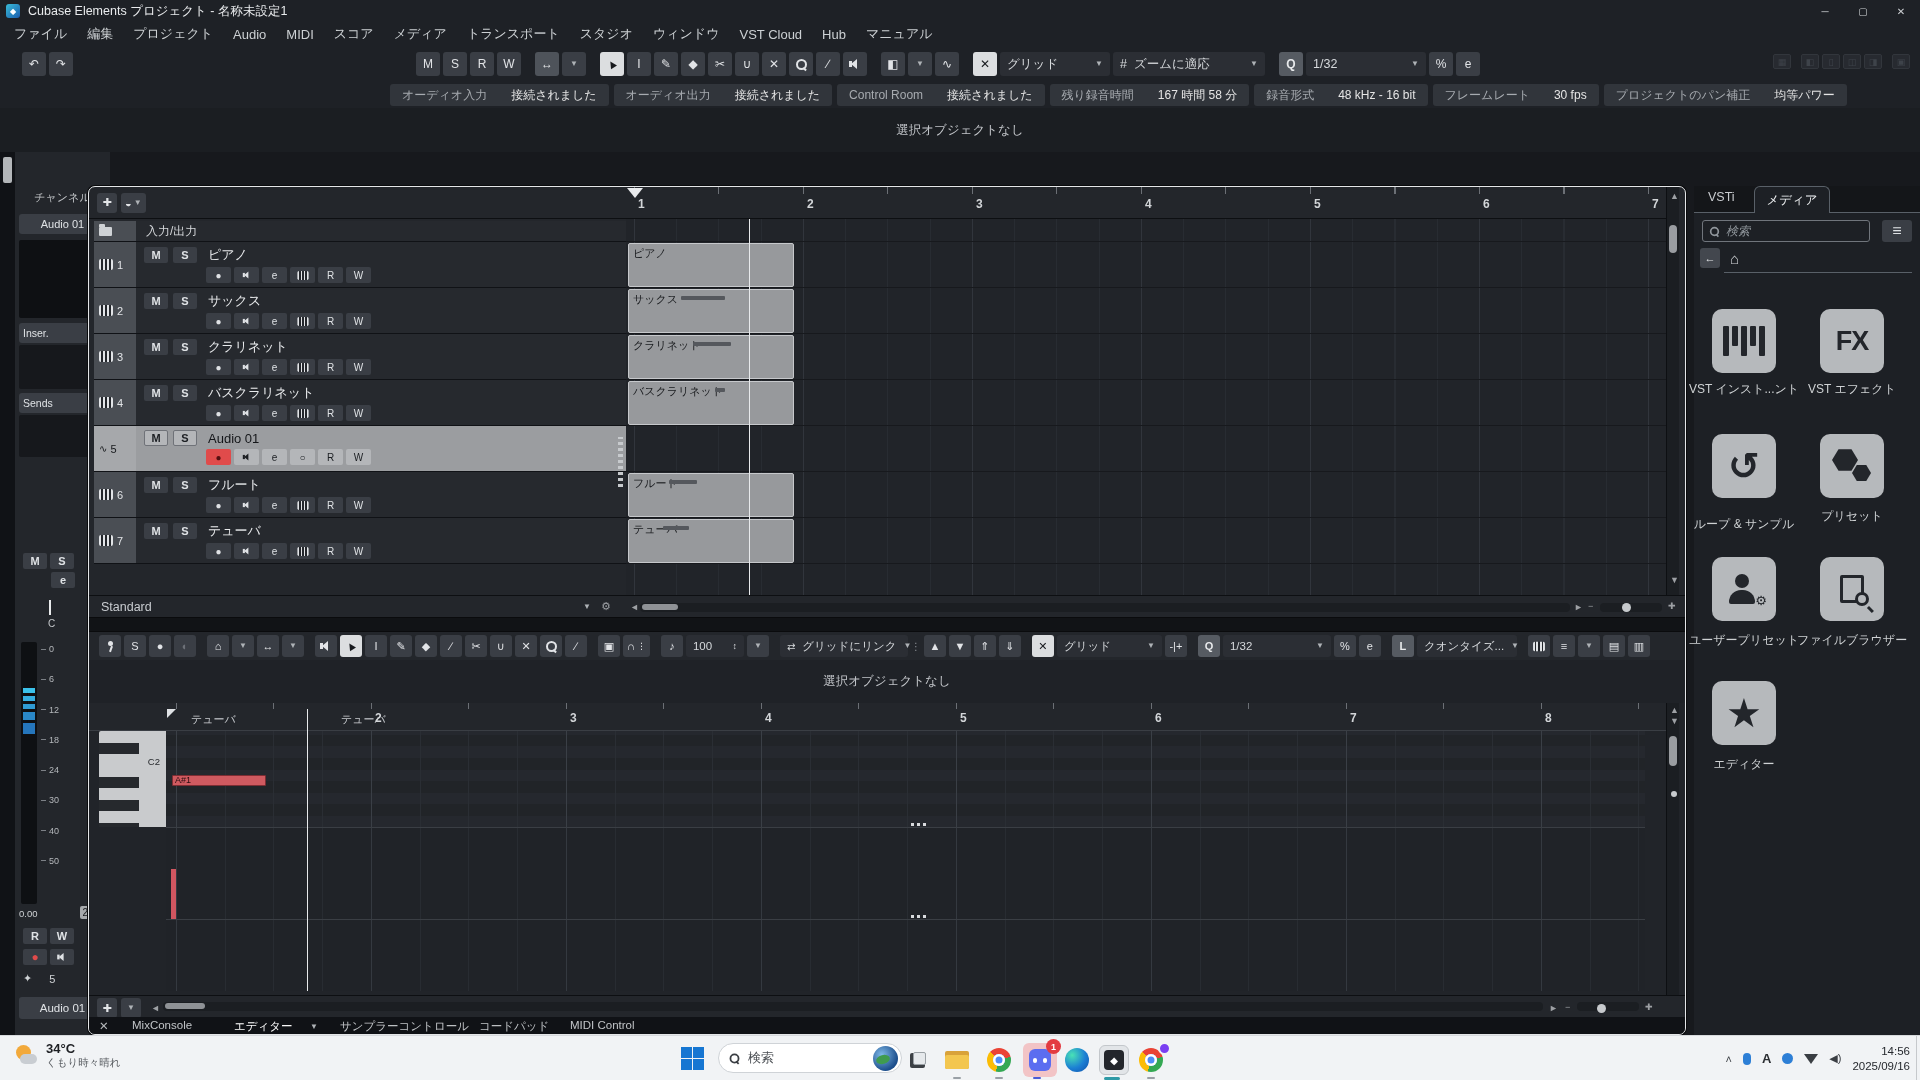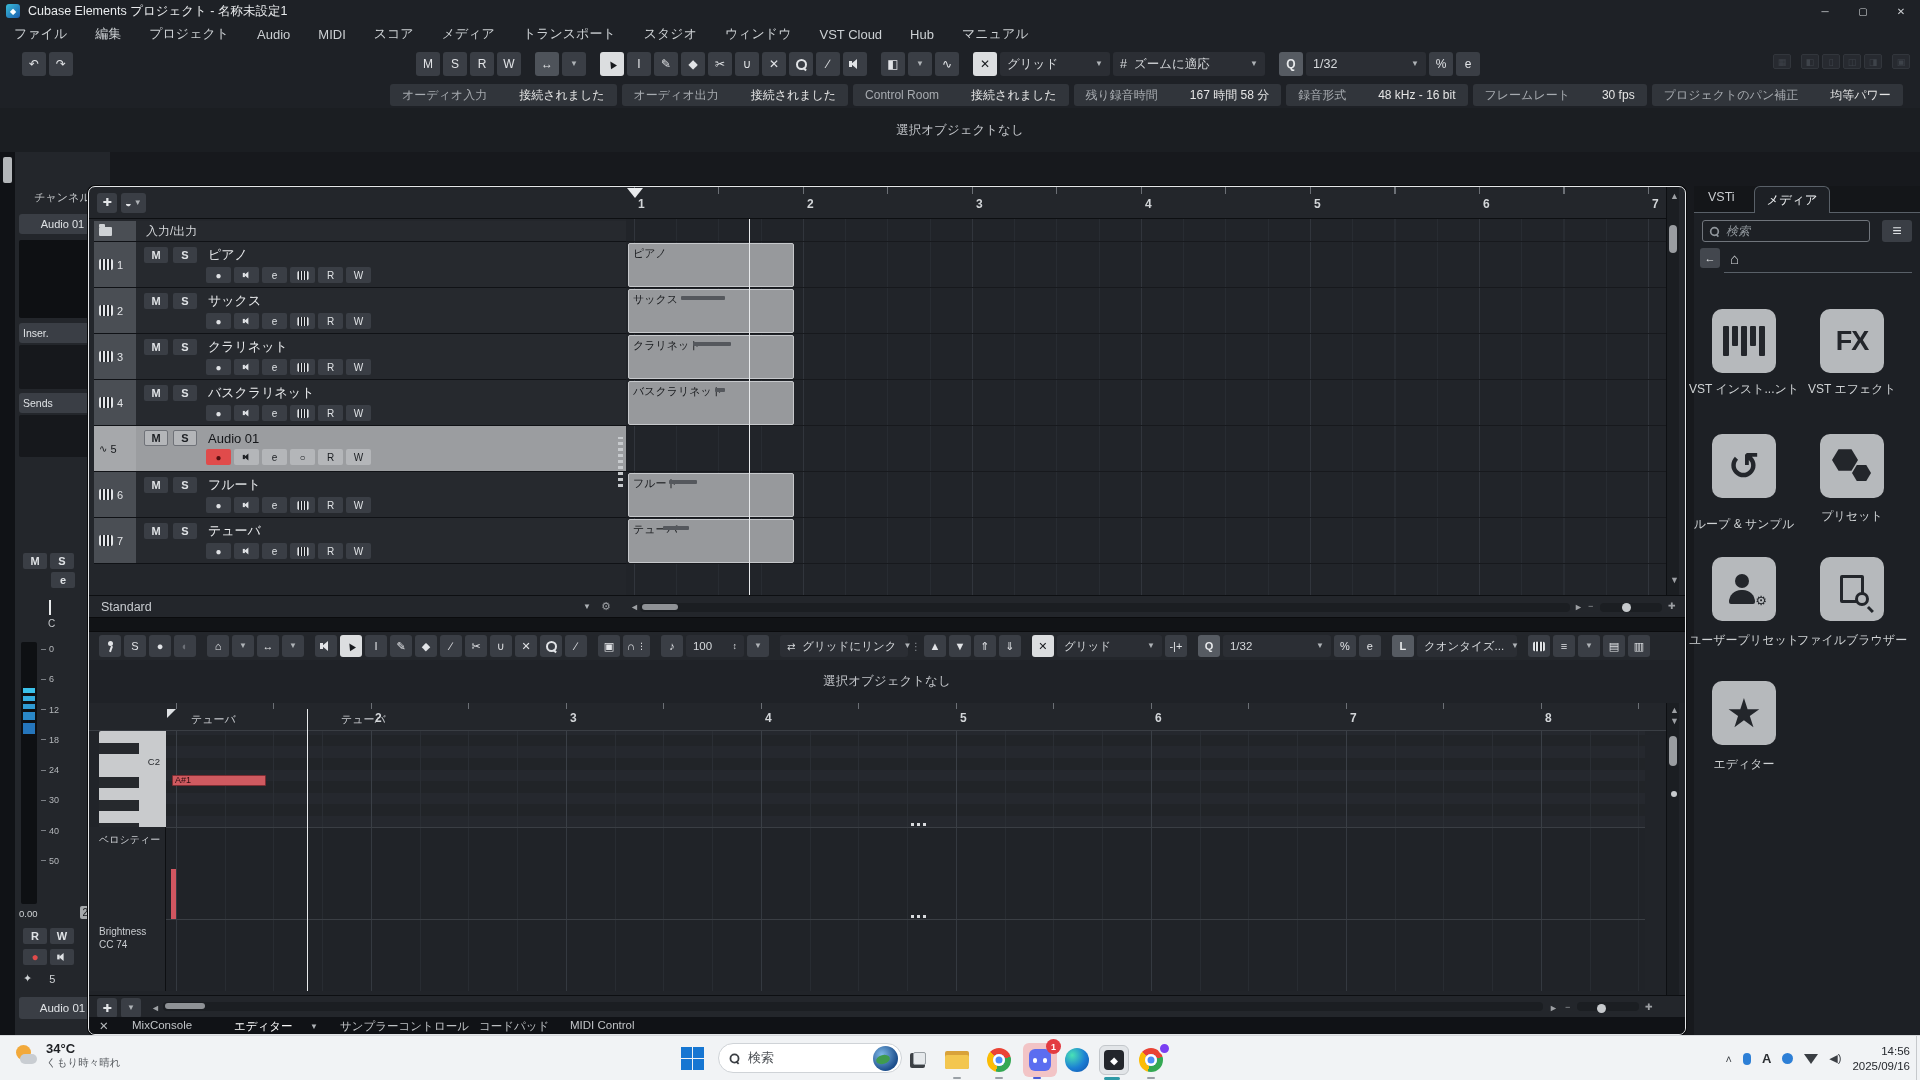--- a/index.html
+++ b/index.html
@@ -4,24 +4,24 @@
 <style>
 *{box-sizing:border-box;margin:0;padding:0}
 body{background:#000;font-family:"Liberation Sans","DejaVu Sans",sans-serif}
 .screen{position:relative;width:1920px;height:1080px;overflow:hidden;background:#17191d;color:#d5d8db}
 .abs{position:absolute}
 
 .titlebar{position:absolute;left:0;top:0;right:0;height:22px;background:#1e2126;display:flex;align-items:center;gap:8px;padding-left:6px;font-size:12.5px;color:#e9ebed}
 .appico{width:14px;height:14px;border-radius:3px;background:linear-gradient(135deg,#39bcd8,#1a5cae);display:flex;align-items:center;justify-content:center;color:#fff;font-size:8px}
 .winctl{position:absolute;right:0;top:0;height:22px;display:flex}
 .wc{width:38px;display:flex;align-items:center;justify-content:center;font-size:10px;color:#cfd2d5}
-.menubar{position:absolute;left:0;top:22px;right:0;height:24px;background:#1e2126;display:flex;align-items:center;gap:28px;padding-left:14px;font-size:13px;color:#ccd0d3}
+.menubar{position:absolute;left:0;top:22px;right:0;height:24px;background:#1e2126;display:flex;align-items:center;gap:20px;padding-left:14px;font-size:13px;color:#ccd0d3}
 .toolbar{position:absolute;left:0;top:46px;right:0;height:36px;background:#1e2126}
 .infobar{position:absolute;left:0;top:82px;right:0;height:26px;background:#1e2126;display:flex;align-items:center;gap:5px;padding-left:390px}
-.ig{height:22px;background:#31353b;border-radius:3px;display:flex;align-items:center;gap:32px;padding:0 12px;font-size:12px;white-space:nowrap}
+.ig{height:22px;background:#31353b;border-radius:3px;display:flex;align-items:center;gap:24px;padding:0 12px;font-size:12px;white-space:nowrap}
 .ig .l{color:#a7abb0}.ig .v{color:#e5e5e5;font-weight:400}
 .sline{position:absolute;left:0;top:108px;right:0;height:44px;background:#1b1e22;display:flex;align-items:center;justify-content:center;font-size:12.5px;color:#c2c5c9}
 .g3{display:flex;align-items:center;gap:3px}
 .b{height:24px;min-width:24px;border-radius:3px;background:#3a3e45;color:#e2e4e7;display:flex;align-items:center;justify-content:center;font-size:12px;padding:0 4px}
 .b.lit{background:#dcdee0;color:#17191d}
 .b.dim{color:#6c7077}
 .b.hl{background:#4e535a}
 .b.sm{height:20px;min-width:20px;font-size:11px}
 .car{font-size:8px;color:#aeb2b6;line-height:1}
 .dd{height:24px;background:#2b2e34;border-radius:3px;display:flex;align-items:center;padding:0 7px;font-size:12.5px;color:#d6d9dc;gap:7px;white-space:nowrap}
@@ -759,27 +759,20 @@
       </div>
       <div class="edgrid"></div>
       <div class="keys">
         <div class="bkey" style="top:12px"></div>
         <div class="bkey" style="top:46px"></div>
         <div class="bkey" style="top:69px"></div>
         <div class="bkey" style="top:92px;height:4px"></div>
         <span class="klabel" style="top:25px">C2</span>
       </div>
       <div class="note"><span>A#1</span></div>
-      <div class="lanecol">
-        <div style="padding:6px 0 0 10px;font-size:10px;color:#c9ccd0">ベロシティー</div>
-        <div style="padding:78px 0 0 10px;font-size:10px;color:#c9ccd0;line-height:1.3">
-            <div>Brightness</div>
-            <div>CC 74</div>
-          </div>
-      </div>
       <div class="lane" style="top:124px;height:92px">
         <div class="velbar"></div>
       </div>
       <div class="lane" style="top:216px;height:72px"></div>
       <div class="dash" style="left:822px;top:120px"></div>
       <div class="dash" style="left:822px;top:212px"></div>
       <div class="cursor" style="left:218px;top:6px;height:282px"></div>
       <div class="edvs">
         <span class="tiny abs" style="left:3px;top:2px">▲</span>
         <span class="tiny abs" style="left:3px;top:13px">▼</span>

